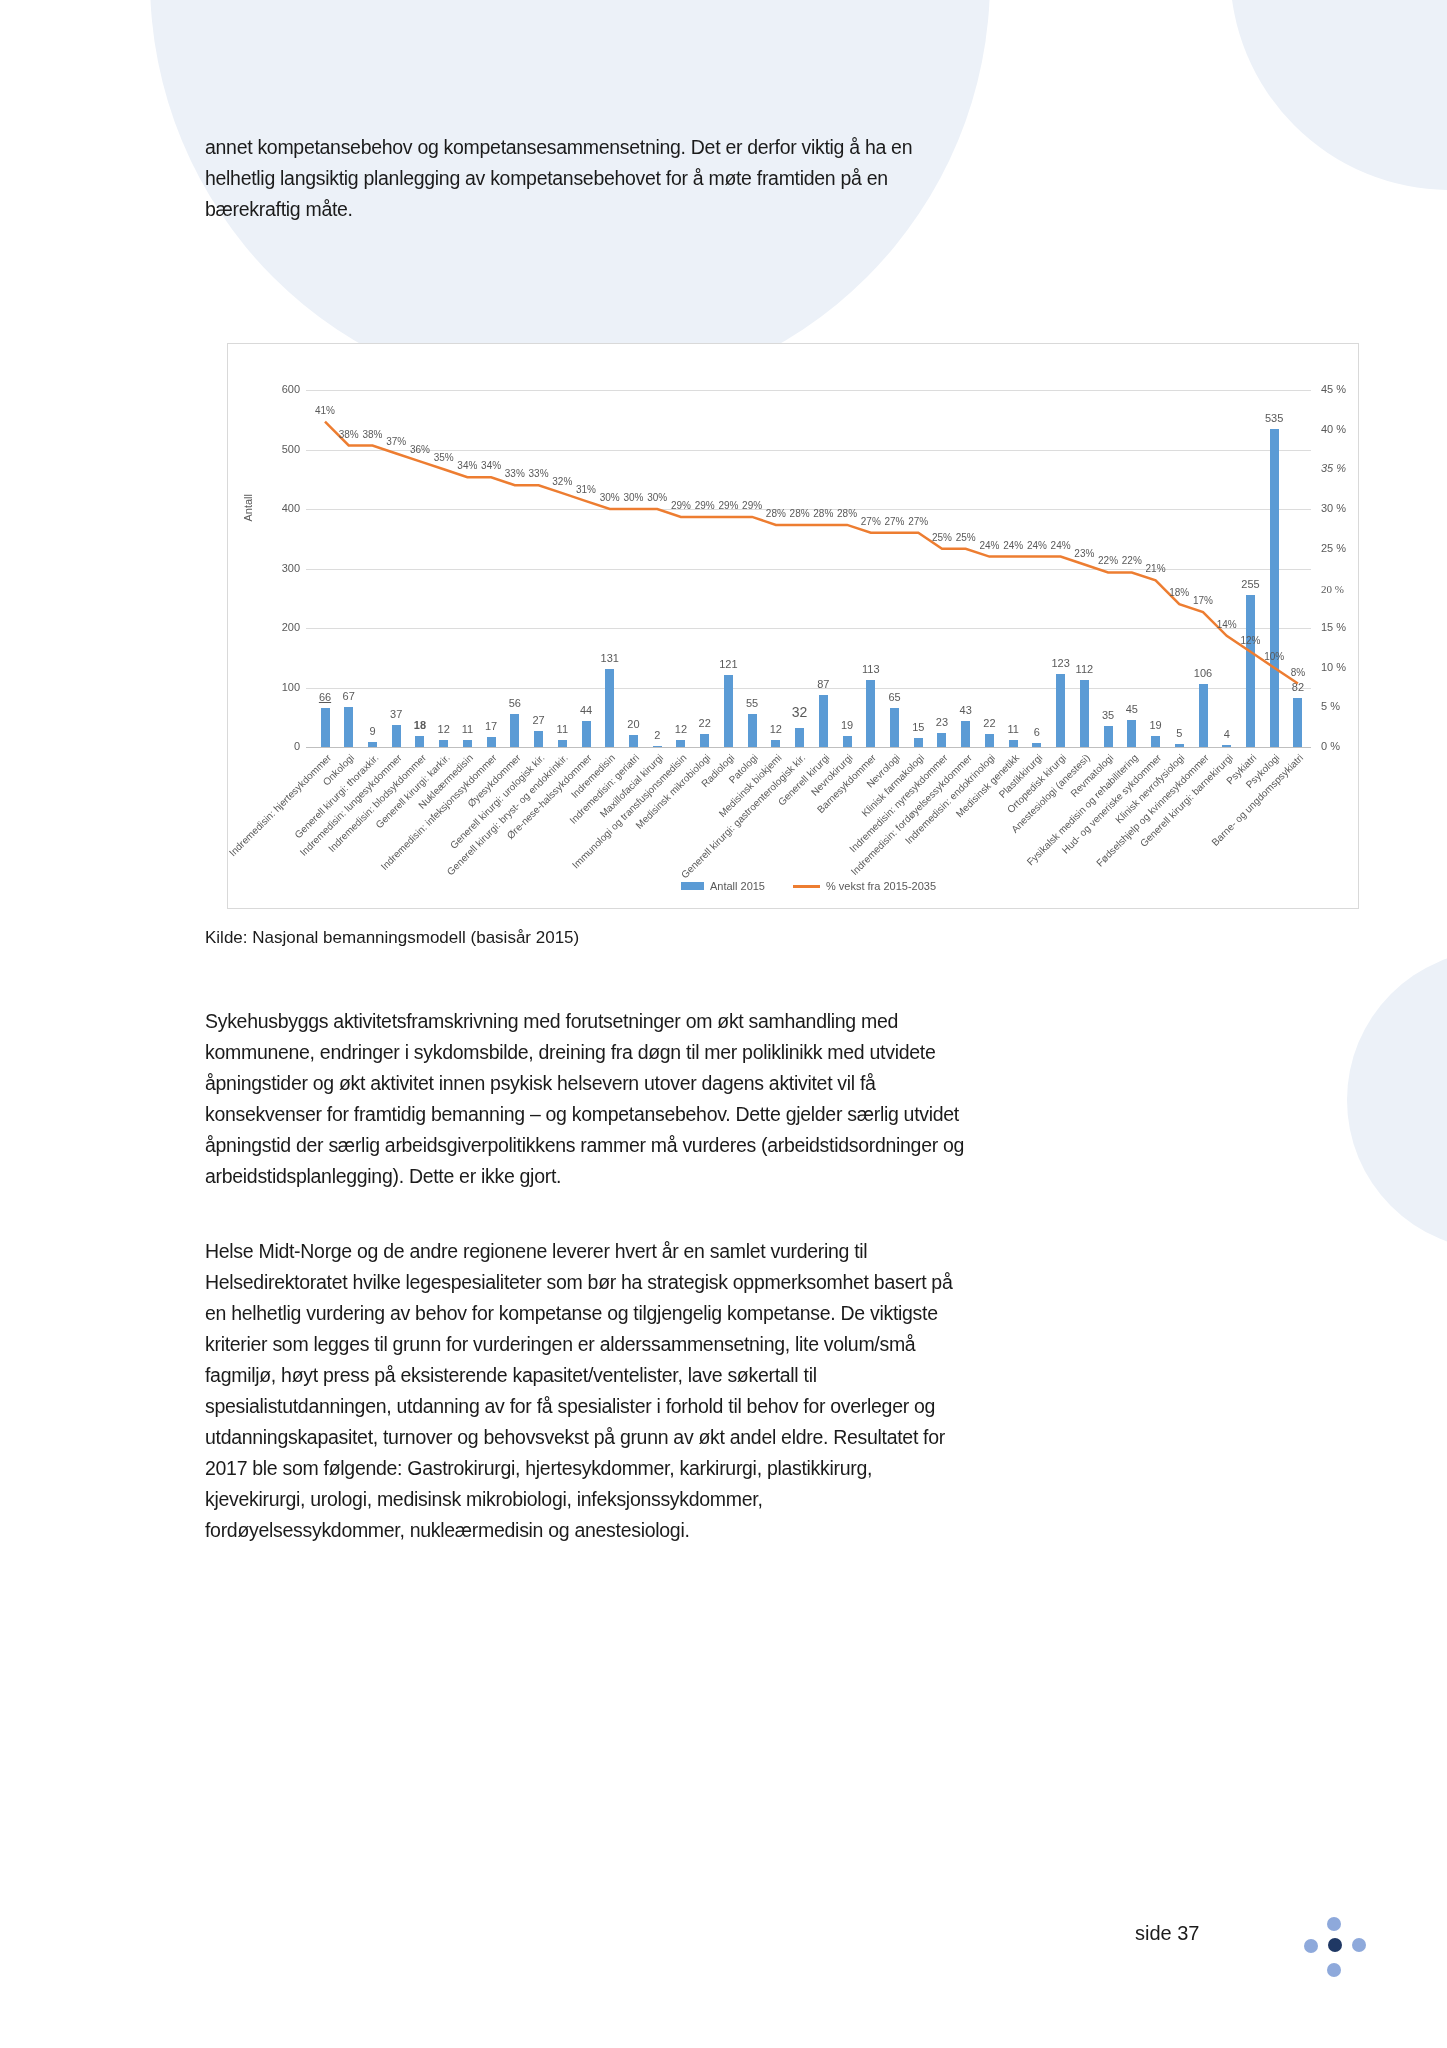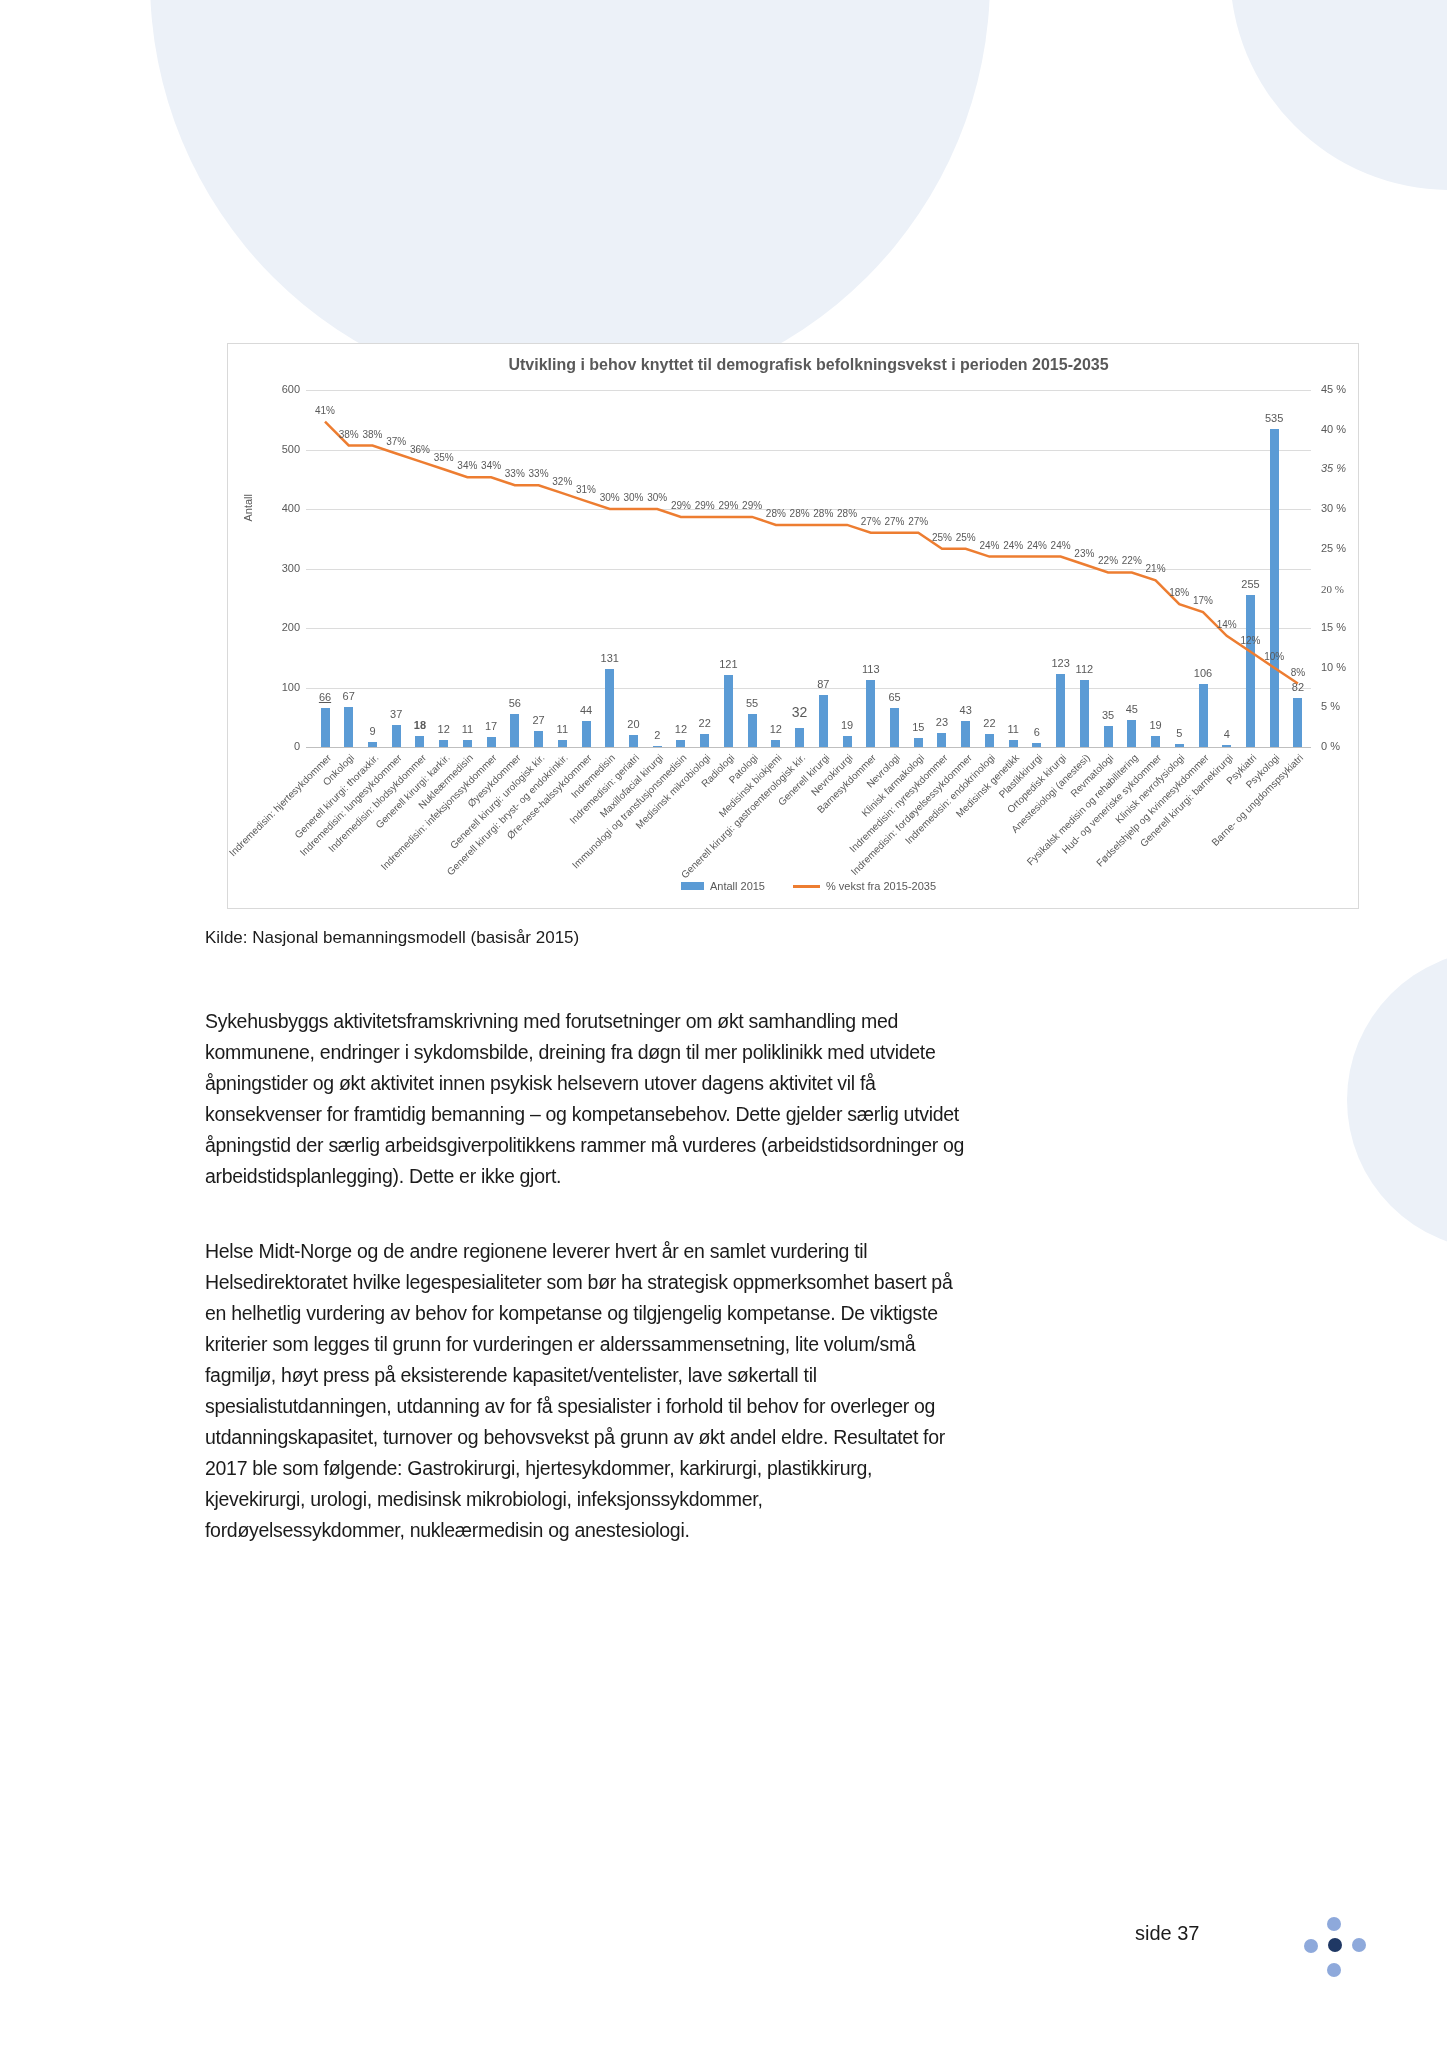--- a/index.html
+++ b/index.html
@@ -23,25 +23,25 @@
 </style>
 </head>
 <body>
 
 <div class="deco" style="left:150px;top:-440px;width:840px;height:840px;"></div>
 <div class="deco" style="left:1230px;top:-250px;width:440px;height:440px;"></div>
 <div class="deco" style="left:1347px;top:950px;width:300px;height:300px;"></div>
 
 <div class="content">
 
+  <p class="bodytext" style="top:132px;margin:0;">annet kompetansebehov og kompetansesammensetning. Det er derfor viktig å ha en helhetlig langsiktig planlegging av kompetansebehovet for å møte framtiden på en bærekraftig måte.</p>
 
 
   <div id="chart-frame">
     <div id="chart-canvas">
-      <div class="chart-title">Utvikling i behov knyttet til demografisk befolkningsvekst i perioden 2015-2035</div>
       <div class="yaxis-label">Antall</div>
     <div style="position: absolute; left: 78px; top: 403px; width: 1005px; height: 1px; background: rgb(191, 191, 191);"></div>
         <div style="position: absolute; left: 26px; top: 396px; width: 46px; text-align: right; font-size: 11px; color: rgb(89, 89, 89);">0</div>
         <div style="position: absolute; left: 78px; top: 343.5px; width: 1005px; height: 1px; background: rgb(220, 220, 220);"></div>
         <div style="position: absolute; left: 26px; top: 336.5px; width: 46px; text-align: right; font-size: 11px; color: rgb(89, 89, 89);">100</div>
         <div style="position: absolute; left: 78px; top: 284px; width: 1005px; height: 1px; background: rgb(220, 220, 220);"></div>
         <div style="position: absolute; left: 26px; top: 277px; width: 46px; text-align: right; font-size: 11px; color: rgb(89, 89, 89);">200</div>
         <div style="position: absolute; left: 78px; top: 224.5px; width: 1005px; height: 1px; background: rgb(220, 220, 220);"></div>
         <div style="position: absolute; left: 26px; top: 217.5px; width: 46px; text-align: right; font-size: 11px; color: rgb(89, 89, 89);">300</div>
         <div style="position: absolute; left: 78px; top: 165px; width: 1005px; height: 1px; background: rgb(220, 220, 220);"></div>

